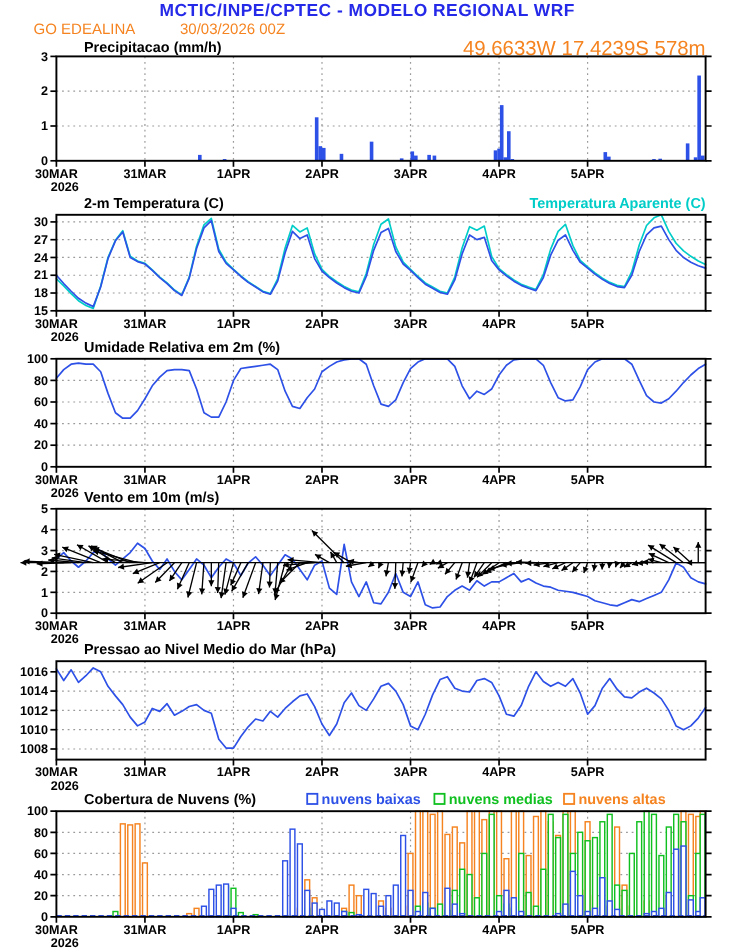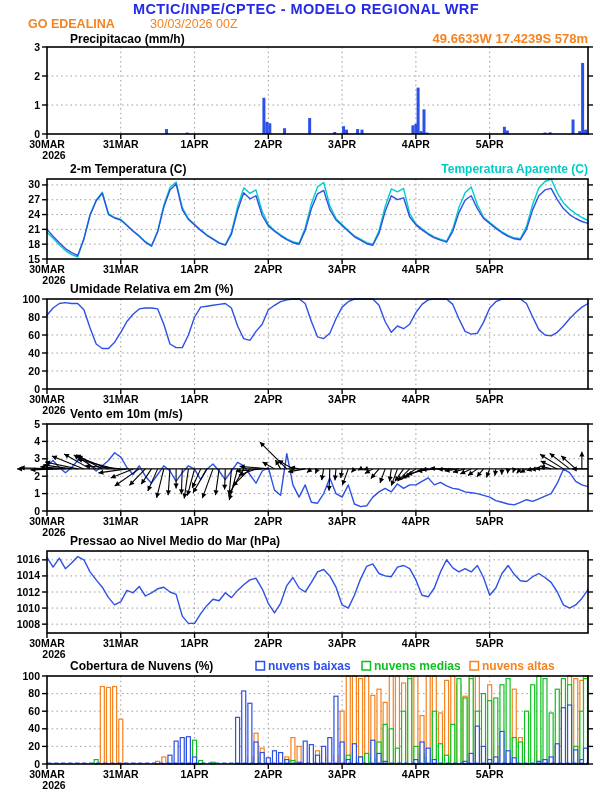--- a/index.html
+++ b/index.html
@@ -1,22 +1,22 @@
 <!DOCTYPE html>
 <html><head>
 <meta charset="utf-8">
 <style>
   html,body{margin:0;padding:0;background:#fff;}
   .page{position:relative;width:612px;height:792px;background:#fff;overflow:hidden;
         font-family:"Liberation Sans",sans-serif;}
   .hdr-title{position:absolute;top:1px;left:0;width:612px;text-align:center;
              color:#2529e8;font-size:14.5px;font-weight:bold;letter-spacing:.4px;}
-  .hdr-station{position:absolute;top:17px;left:28px;color:#f5831f;font-size:12.5px;font-weight:bold;}
+  .hdr-station{position:absolute;top:17px;left:28px;color:#f5831f;font-size:12.5px;font-weight:normal;}
   .hdr-run{position:absolute;top:17px;left:150px;color:#f5831f;font-size:12.5px;font-weight:normal;}
-  .hdr-coords{position:absolute;top:31px;right:24px;color:#f5831f;font-size:13px;font-weight:bold;}
+  .hdr-coords{position:absolute;top:31px;right:24px;color:#f5831f;font-size:17px;font-weight:normal;}
   svg{position:absolute;top:0;left:0;font-family:"Liberation Sans",sans-serif;}
 </style>
 </head>
 <body>
 
 <div class="page">
   <div class="hdr-title">MCTIC/INPE/CPTEC - MODELO REGIONAL WRF</div>
   <div class="hdr-station">GO EDEALINA</div>
   <div class="hdr-run">30/03/2026 00Z</div>
   <div class="hdr-coords">49.6633W 17.4239S 578m</div>

